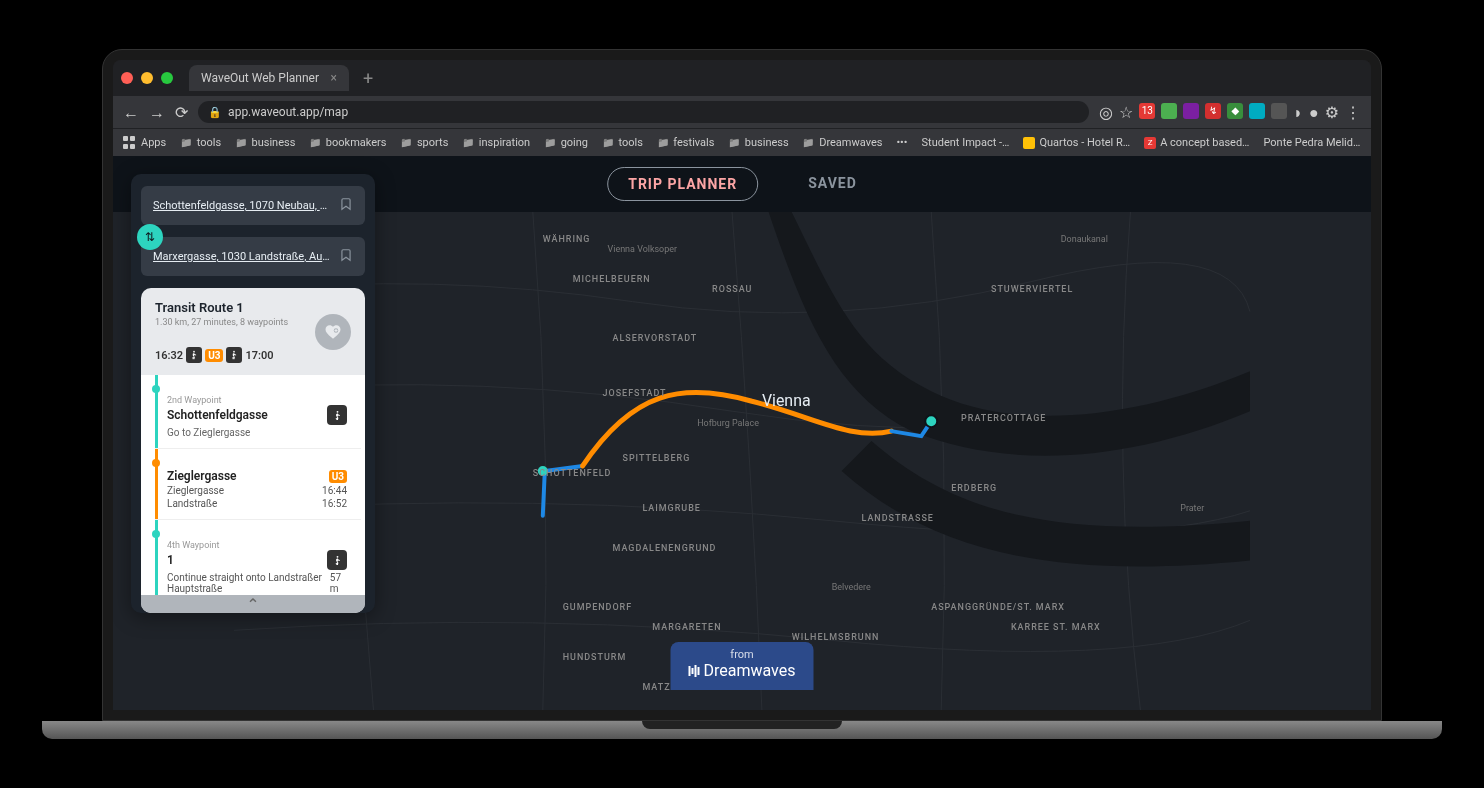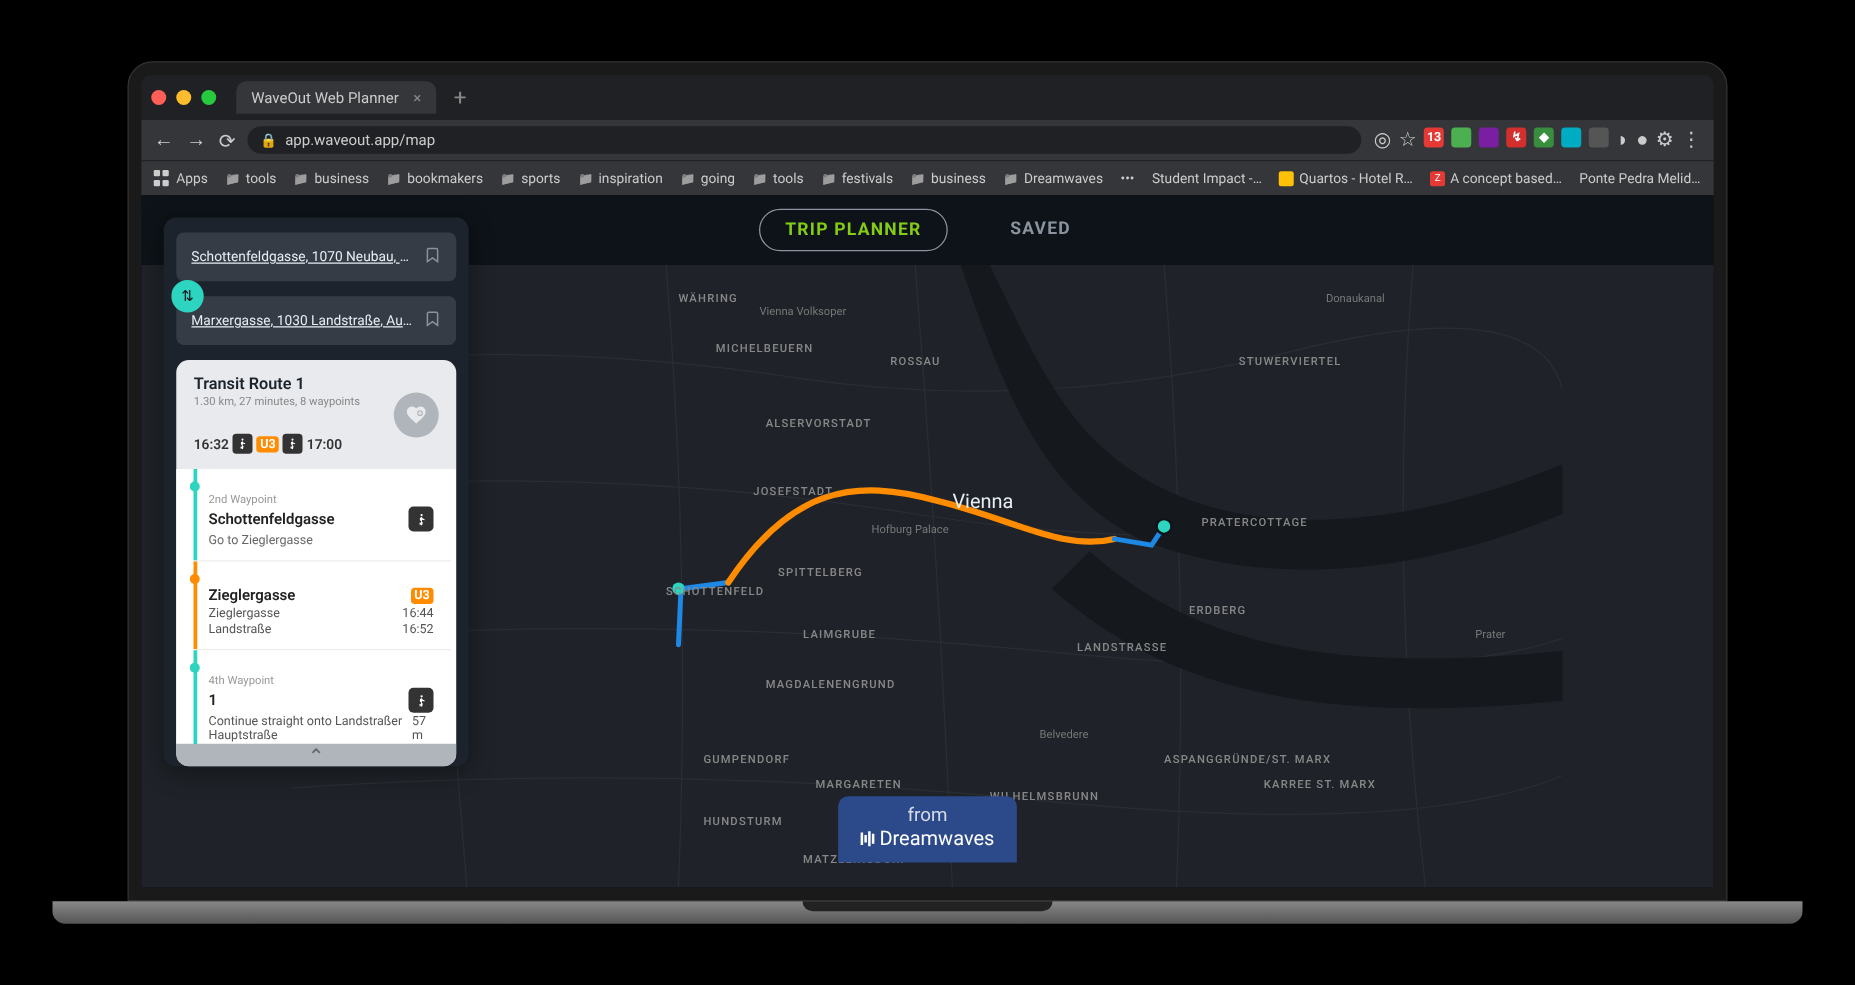--- a/index.html
+++ b/index.html
@@ -18,38 +18,38 @@
 .tl-red { background: #ff5f56; } .tl-yellow { background: #ffbd2e; } .tl-green { background: #27c93f; }
 .browser-tab { background: #35363a; padding: 6px 12px; border-radius: 8px 8px 0 0; display: flex; align-items: center; gap: 8px; color: #ccc; font-size: 12px; min-width: 160px; }
 .tab-close { color: #888; cursor: pointer; margin-left: auto; }
 .new-tab { color: #888; font-size: 18px; padding: 0 6px; cursor: pointer; }
 
 .url-bar { height: 32px; background: #35363a; display: flex; align-items: center; padding: 0 10px; gap: 10px; }
 .nav-arrow { color: #ccc; font-size: 16px; cursor: pointer; }
 .addr { flex: 1; background: #202124; padding: 4px 10px; border-radius: 14px; color: #ccc; font-size: 12px; display: flex; align-items: center; gap: 6px; }
 .addr .lock { font-size: 11px; }
 .ext-icons { display: flex; gap: 6px; }
-.ext-icon { width: 16px; height: 16px; border-radius: 3px; display:flex;align-items:center;justify-content:center;font-size:10px;color:#fff;font-weight:bold; }
+.ext-icon { width: 16px; height: 16px; border-radius: 3px; display:flex;align-items:center;justify-content:center;font-size:10px;color:#fff; }
 
 .bookmarks-bar { height: 28px; background: #35363a; border-top: 1px solid #202124; display: flex; align-items: center; padding: 0 10px; gap: 14px; overflow: hidden; }
 .bm { color: #ccc; font-size: 11px; white-space: nowrap; display: flex; align-items: center; gap: 4px; cursor: pointer; }
 .bm-folder::before { content: "📁"; font-size: 10px; filter: grayscale(1) brightness(0.7); }
 .bm-apps { width:14px; height:14px; display:inline-grid; grid-template-columns:repeat(2,5px); gap:2px; }
 .bm-apps i{width:5px;height:5px;background:#ccc;border-radius:1px;}
 
 
 .app { flex: 1; background: #0e1319; position: relative; overflow: hidden; }
 .header { height: 56px; background: #0e1319; display: flex; align-items: center; padding: 0 40px; gap: 40px; position: relative; z-index: 10; }
 .logo { color: #fff; font-size: 24px; font-weight: 300; letter-spacing: 2px; display: flex; align-items: center; }
 .logo-bars { display: inline-flex; align-items: flex-end; gap: 2px; margin: 0 4px; height: 18px; }
 .logo-bars i { width: 2px; background: #2dd4bf; }
 .logo-bars i:nth-child(1){height:8px} .logo-bars i:nth-child(2){height:14px} .logo-bars i:nth-child(3){height:10px} .logo-bars i:nth-child(4){height:16px} .logo-bars i:nth-child(5){height:6px} .logo-bars i:nth-child(6){height:12px} .logo-bars i:nth-child(7){height:8px}
 .nav-tabs { display: flex; gap: 30px; margin-left: auto; margin-right: auto; position:absolute; left:50%; transform:translateX(-50%); }
 .nav-tab { color: #8b949e; font-size: 14px; font-weight: 700; letter-spacing: 1px; padding: 8px 20px; cursor: pointer; }
-.nav-tab.active { border: 1px solid #8b949e; border-radius: 20px; color: #84cc16; }
+.nav-tab.active { border: 1px solid #8b949e; border-radius: 20px; color: #fca5a5; }
 
 .map { position: absolute; top: 56px; left: 0; right: 0; bottom: 0; background: #1f2329; }
 .map svg { width: 100%; height: 100%; }
 .district { fill: #888; font-size: 9px; letter-spacing: 1px; font-weight: 500; }
 .city-label { fill: #e6edf3; font-size: 16px; font-weight: 400; }
 .poi-label { fill: #777; font-size: 9px; }
 
 .side-panel { position: absolute; top: 18px; left: 18px; width: 244px; background: #1c232c; border-radius: 10px; padding: 12px 10px 0; z-index: 20; box-shadow: 0 4px 20px rgba(0,0,0,0.4); }
 .loc-field { background: #353c46; border-radius: 6px; padding: 10px 12px; display: flex; align-items: center; margin-bottom: 12px; position: relative; }
 .loc-text { color: #e6edf3; font-size: 11px; text-decoration: underline; flex: 1; white-space: nowrap; overflow: hidden; text-overflow: ellipsis; }
@@ -75,21 +75,21 @@
 .step-dot.teal{background:#2dd4bf;} .step-dot.orange{background:#ff8c00;}
 .wp-label { font-size: 9px; color: #999; }
 .step-title { font-size: 12px; font-weight: 600; color: #222; display: flex; align-items: center; justify-content: space-between; }
 .step-desc { font-size: 10px; color: #666; margin-top: 2px; }
 .step-row { display: flex; justify-content: space-between; font-size: 10px; color: #555; margin-top: 2px; }
 .step-icon { width: 20px; height: 20px; background: #333; border-radius: 4px; display: inline-flex; align-items: center; justify-content: center; }
 .step-icon svg{width:11px;height:11px;fill:#fff;}
 .collapse-bar { background: #b0b5bb; height: 18px; display:flex; align-items:center; justify-content:center; color:#666; cursor:pointer; }
 
 .dreamwaves-badge { position: absolute; bottom: 20px; left: 50%; transform: translateX(-50%); background: #2c4a8a; padding: 6px 18px 10px; border-radius: 8px 8px 0 0; color: #fff; display: flex; flex-direction:column; align-items: center; z-index:5;}
-.dreamwaves-badge .from{font-size:15px;opacity:0.8;}
+.dreamwaves-badge .from{font-size:11px;opacity:0.8;}
 .dreamwaves-badge .brand{font-size:16px;font-weight:400;display:flex;align-items:center;gap:4px;}
 .dw-bars{display:inline-flex;align-items:center;gap:1px;height:14px;}
 .dw-bars i{width:2px;background:#fff;}
 .dw-bars i:nth-child(1){height:10px}.dw-bars i:nth-child(2){height:6px}.dw-bars i:nth-child(3){height:12px}.dw-bars i:nth-child(4){height:8px}
 </style>
 </head>
 <body>
 
 <div class="laptop-frame">
   <div class="laptop-screen">

